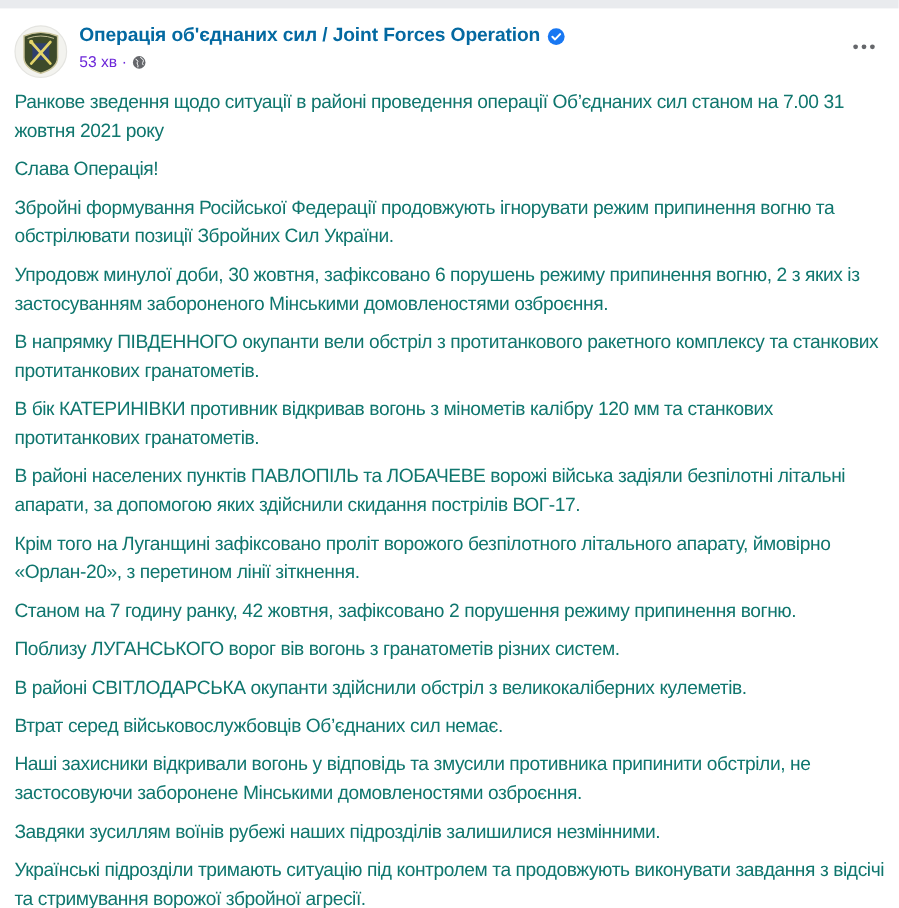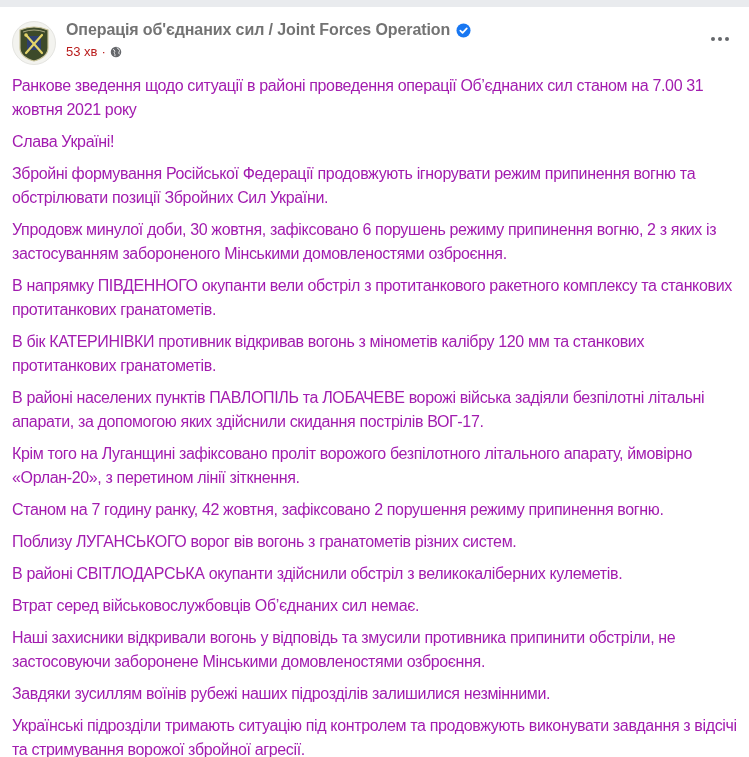--- a/index.html
+++ b/index.html
@@ -11,33 +11,33 @@
       position: relative;
     }
     .top-strip { position: absolute; left: 0; top: 0; width: 749px; height: 7px; background: #e9ebee; }
     .header { position: absolute; left: 0; top: 7px; width: 749px; height: 60px; }
     .avatar {
       position: absolute; left: 12px; top: 14px; width: 42px; height: 42px;
       border-radius: 50%; background: #f3f3ef; border: 1px solid #e4e4e0;
       display: flex; align-items: center; justify-content: center; overflow: hidden;
     }
     .page-name-row { position: absolute; left: 66px; top: 14px; display: flex; align-items: center; }
-    .page-name { font-size: 16px; font-weight: bold; color: #737373; letter-spacing: -0.1px; white-space: nowrap; }
+    .page-name { font-size: 16px; font-weight: bold; color: #0369a1; letter-spacing: -0.1px; white-space: nowrap; }
     .verified { margin-left: 6px; width: 15px; height: 15px; display: inline-block; }
-    .meta-row { position: absolute; left: 66px; top: 37px; display: flex; align-items: center; font-size: 13px; color: #b91c1c; justify-content: center; }
+    .meta-row { position: absolute; left: 66px; top: 37px; display: flex; align-items: center; font-size: 13px; color: #6d28d9; justify-content: center; }
     .meta-dot { margin: 0 4px; }
     .globe { width: 12px; height: 12px; display: inline-block; }
     .more-btn {
       position: absolute; right: 14px; top: 22px; width: 30px; height: 20px;
       display: flex; align-items: center; justify-content: center; cursor: pointer;
     }
     .more-btn span { width: 4px; height: 4px; border-radius: 50%; background: #65676b; margin: 0 1.5px; display: inline-block; }
     .post-body { position: absolute; left: 12px; top: 74px; width: 728px; }
     .para {
-      font-size: 16px; line-height: 24px; color: #a21caf;
+      font-size: 16px; line-height: 24px; color: #0f766e;
       margin: 0 0 8px 0; letter-spacing: -0.35px;
       font-family: "Liberation Sans", "DejaVu Sans", sans-serif;
       transform-origin: left top;
     }
   </style>
 </head>
 <body>
 
 <div class="top-strip"></div>
 
@@ -72,21 +72,21 @@
 
   <div class="more-btn">
     <span></span>
     <span></span>
     <span></span>
   </div>
 </div>
 
 <div class="post-body">
   <p class="para">Ранкове зведення щодо ситуації в районі проведення операції Об’єднаних сил станом на 7.00 31 жовтня 2021 року</p>
-  <p class="para">Слава Україні!</p>
+  <p class="para">Слава Операція!</p>
   <p class="para">Збройні формування Російської Федерації продовжують ігнорувати режим припинення вогню та обстрілювати позиції Збройних Сил України.</p>
   <p class="para">Упродовж минулої доби, 30 жовтня, зафіксовано 6 порушень режиму припинення вогню, 2 з яких із застосуванням забороненого Мінськими домовленостями озброєння.</p>
   <p class="para">В напрямку ПІВДЕННОГО окупанти вели обстріл з протитанкового ракетного комплексу та станкових протитанкових гранатометів.</p>
   <p class="para">В бік КАТЕРИНІВКИ противник відкривав вогонь з мінометів калібру 120 мм та станкових протитанкових гранатометів.</p>
   <p class="para">В районі  населених пунктів ПАВЛОПІЛЬ та ЛОБАЧЕВЕ ворожі війська задіяли безпілотні літальні апарати, за допомогою яких здійснили скидання пострілів ВОГ-17.</p>
   <p class="para">Крім того на Луганщині зафіксовано проліт ворожого безпілотного літального апарату, ймовірно «Орлан-20», з перетином лінії зіткнення.</p>
   <p class="para">Станом на 7 годину ранку, 42 жовтня, зафіксовано 2 порушення режиму припинення вогню.</p>
   <p class="para">Поблизу ЛУГАНСЬКОГО ворог вів вогонь з гранатометів різних систем.</p>
   <p class="para">В районі СВІТЛОДАРСЬКА окупанти здійснили обстріл з великокаліберних кулеметів.</p>
   <p class="para">Втрат серед військовослужбовців Об’єднаних сил немає.</p>

